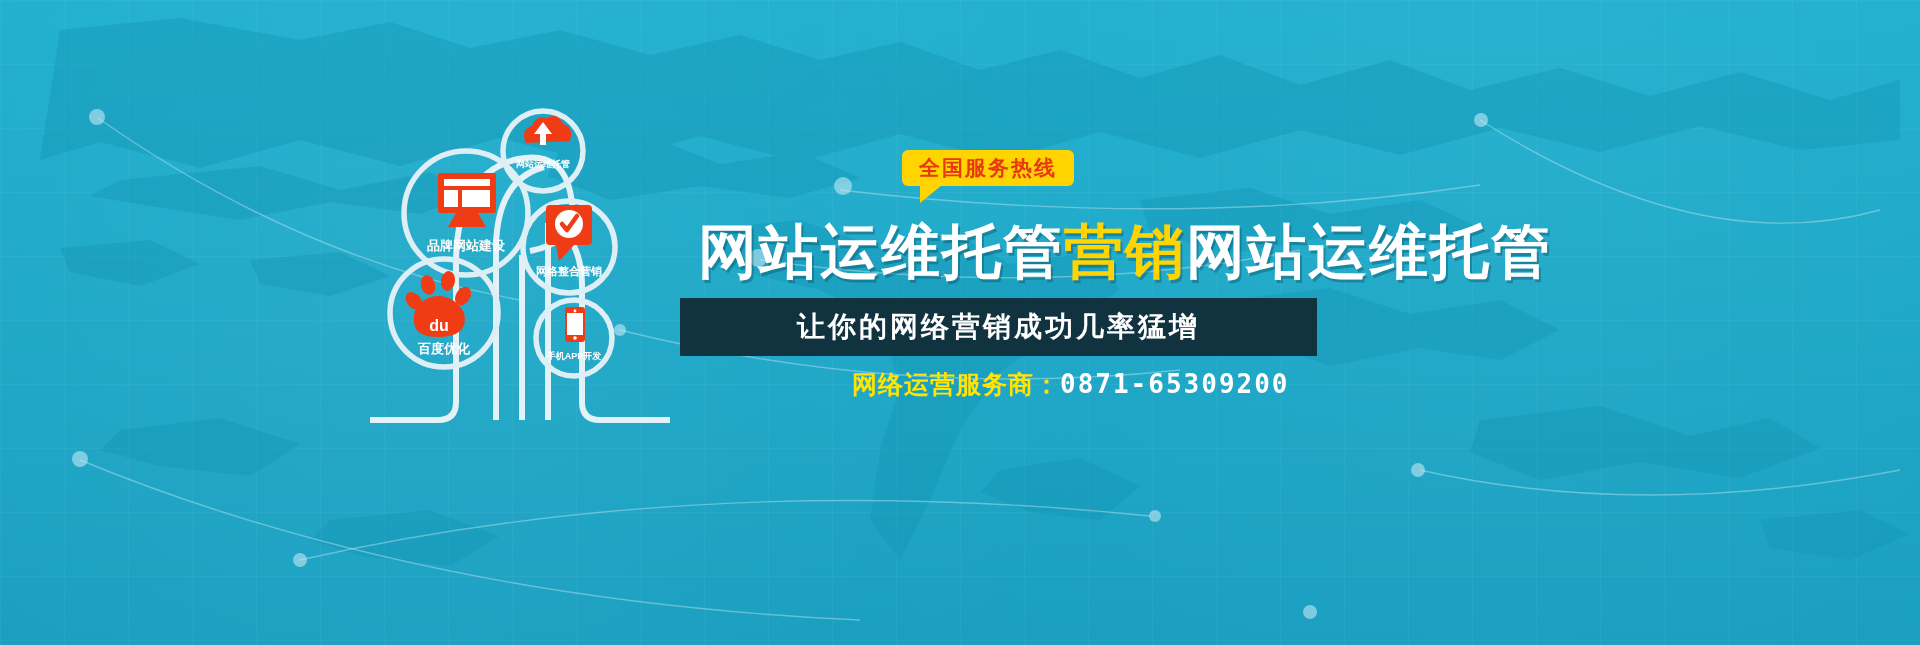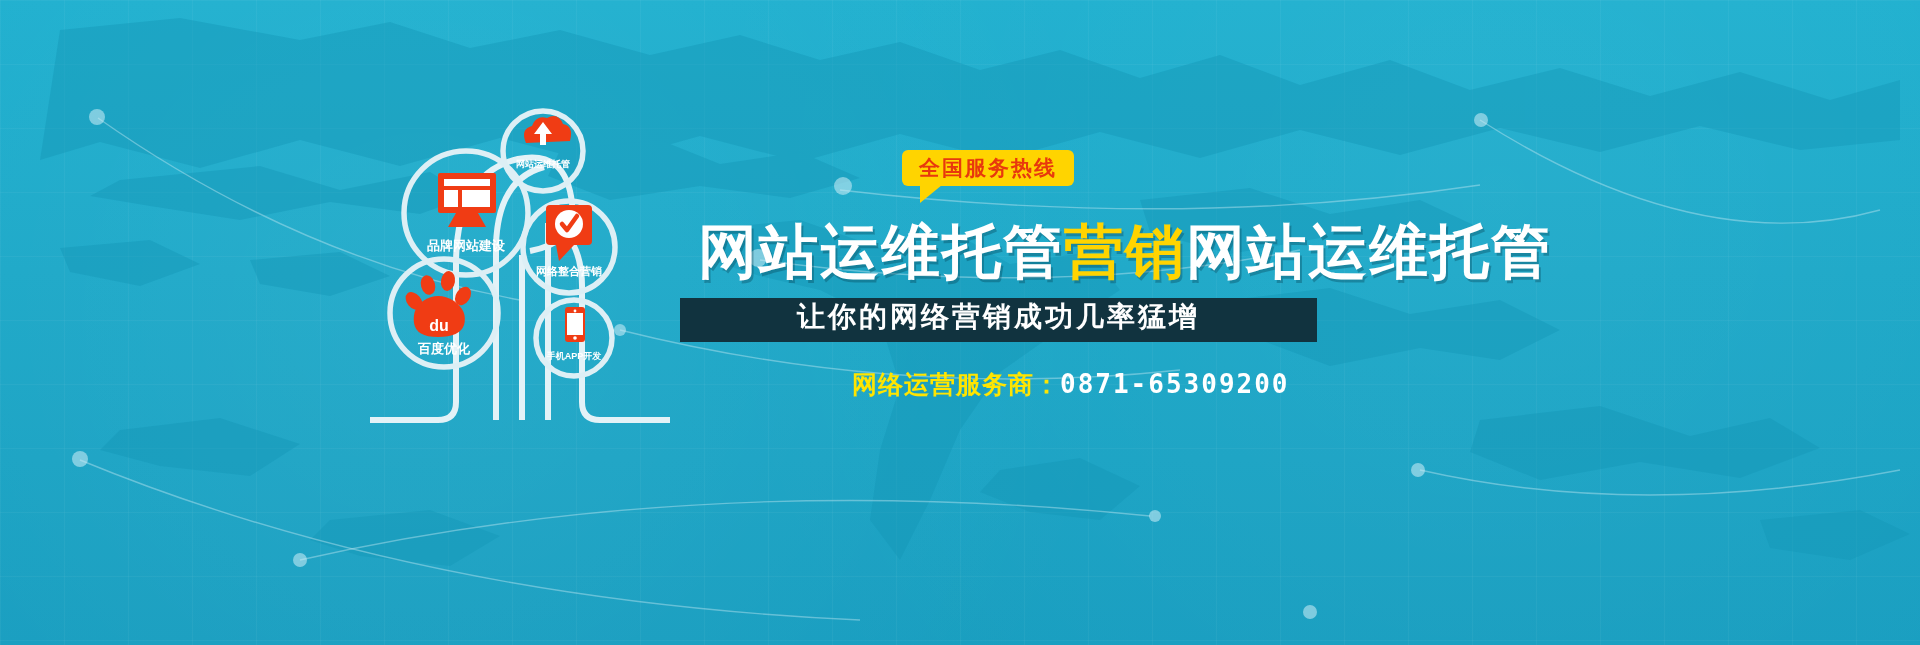--- a/index.html
+++ b/index.html
@@ -73,23 +73,23 @@
     color:#ffffff;
     letter-spacing:2px;
     white-space:nowrap;
     text-shadow:2px 3px 0 rgba(0,50,65,.30);
   }
   .headline .hl{ color:#ffd400; }
 
   
   .subbar{
     position:absolute; left:0; top:148px;
-    width:637px; height:44px;
+    width:637px; height:58px;
     background:#11333f;
-    display:flex; align-items:flex-start; justify-content:center;
+    display:flex; align-items:center; justify-content:center;
   }
   .subbar-text{
     color:#ffffff;
     font-size:28px; font-weight:bold;
     letter-spacing:3px;
     white-space:nowrap;
   }
 
   
   .hotline{

